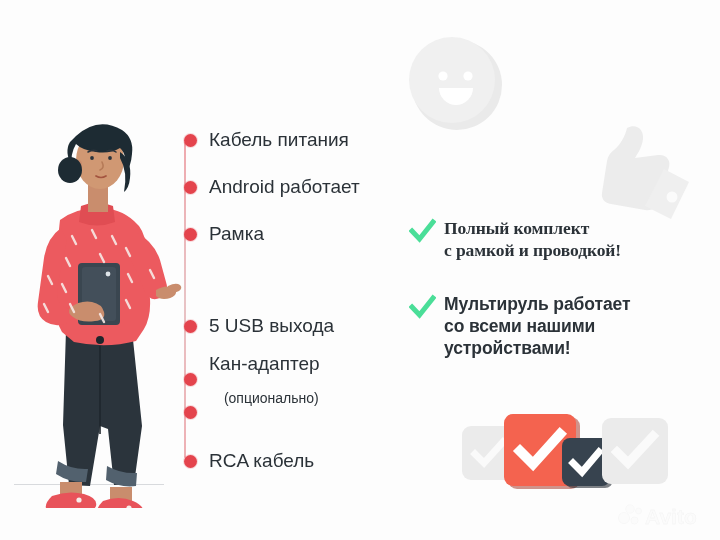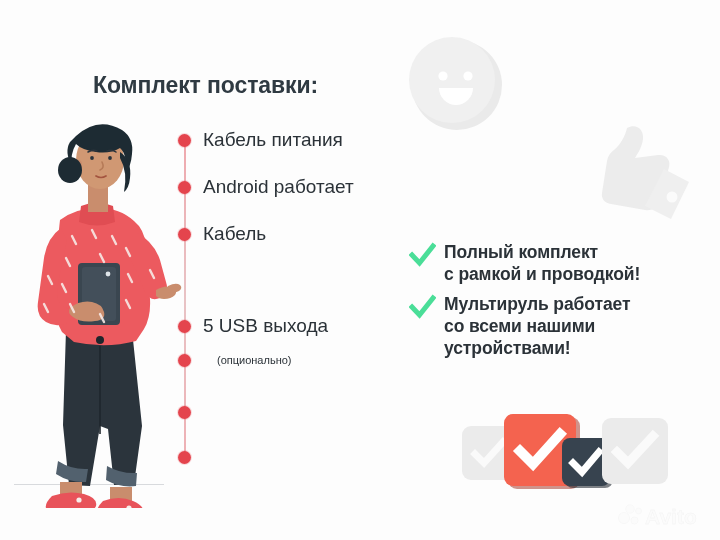--- a/index.html
+++ b/index.html
@@ -63,21 +63,21 @@
     position: absolute;
     left: 6px;
     top: 12px;
     width: 2px;
     height: 316px;
     background: linear-gradient(to bottom, #efa9ae 0%, #e8c3c5 50%, #eeb0b4 100%);
     border-radius: 1px;
   }
   .kit-item {
     position: absolute;
-    left: 0;
+    left: 6px;
     display: flex;
     align-items: center;
     gap: 12px;
     white-space: nowrap;
     text-align: center;
   }
   .kit-dot {
     flex: 0 0 auto;
     width: 13px;
     height: 13px;
@@ -86,34 +86,34 @@
     box-shadow: 0 0 0 1px rgba(228,68,77,0.18);
   }
   .kit-text {
     font-size: 19px;
     font-weight: 400;
     color: #2b3238;
     line-height: 1.08;
   }
   .kit-text .kit-sub {
     display: block;
-    font-size: 11px;
+    font-size: 14px;
     color: #2b3238;
     padding-left: 14px;
-    margin-top: 1px;
+    margin-top: 16px;
   }
 
   
   .benefit {
     position: absolute;
     display: flex;
     align-items: flex-start;
     gap: 8px;
   }
-  #benefit-0 { left: 409px; top: 241px; }
+  #benefit-0 { left: 409px; top: 217px; font-family: Liberation Serif, serif; }
   #benefit-1 { left: 409px; top: 293px; justify-content: flex-end; }
   .benefit-check {
     flex: 0 0 auto;
     width: 27px;
     height: 27px;
     margin-top: 1px;
   }
   .benefit-text {
     font-size: 17.5px;
     font-weight: 700;
@@ -176,21 +176,20 @@
   </svg>
 
   <svg id="thumb-deco" class="deco" viewBox="0 0 118 118">
     <g fill="#ececec">
       <path d="M49 14 c9 -5 17 1 16 11 c-1 8 -5 14 -8 19 l23 -3 c8 -1 13 5 11 12 l-9 34 c-2 7 -8 10 -15 9 l-34 -6 c-6 -1 -10 -5 -9 -11 l5 -32 c1 -5 3 -8 7 -11 c6 -5 11 -13 13 -22 z"></path>
       <path d="M86 55 l25 13 l-18 37 l-26 -13 z" fill="#efefef"></path>
     </g>
     <circle cx="94" cy="83" r="5.5" fill="#fbfbfb"></circle>
   </svg>
 
-  <div id="page-title">Комплект поставки:</div>
 
   <div id="ground-line"></div>
 
   <svg id="person-illustration" viewBox="0 0 180 400">
 
     <path d="M58 222 h66 l10 96 l-8 58 l-20 1 l-6 -56 l-8 -3 l-10 60 l-21 -1 l-6 -60 z" fill="#2b343c"></path>
 
     <path d="M48 366 q14 9 30 8 l2 -13 q-16 1 -30 -8 z" fill="#52616e"></path>
     <path d="M98 372 q14 8 30 6 l1 -13 q-16 1 -30 -7 z" fill="#52616e"></path>
 
@@ -266,42 +265,44 @@
       <span class="kit-text">Кабель питания</span>
     </div>
 
     <div class="kit-item" style="top:47px">
       <span class="kit-dot"></span>
       <span class="kit-text">Android работает</span>
     </div>
 
     <div class="kit-item" style="top:94px">
       <span class="kit-dot"></span>
-      <span class="kit-text">Кабель</span>
+      <span class="kit-text">Рамка</span>
     </div>
 
 
     <div class="kit-item" style="top:186px">
       <span class="kit-dot"></span>
       <span class="kit-text">5 USB выхода</span>
     </div>
 
     <div class="kit-item" style="top:224px">
       <span class="kit-dot"></span>
       <span class="kit-text">
+        <span>Кан-адаптер</span>
         <span class="kit-sub">(опционально)</span>
       </span>
     </div>
 
     <div class="kit-item" style="top:276px">
       <span class="kit-dot"></span>
     </div>
 
     <div class="kit-item" style="top:321px">
       <span class="kit-dot"></span>
+      <span class="kit-text">RCA кабель</span>
     </div>
   </div>
 
   <div class="benefit" id="benefit-0">
     <svg class="benefit-check" viewBox="0 0 27 27">
       <path d="M3 13 L10.5 21 L24 4" stroke="#4ade98" stroke-width="5" fill="none" stroke-linecap="square" stroke-linejoin="miter"></path>
     </svg>
     <div class="benefit-text">Полный комплект
 с рамкой и проводкой!</div>
   </div>

